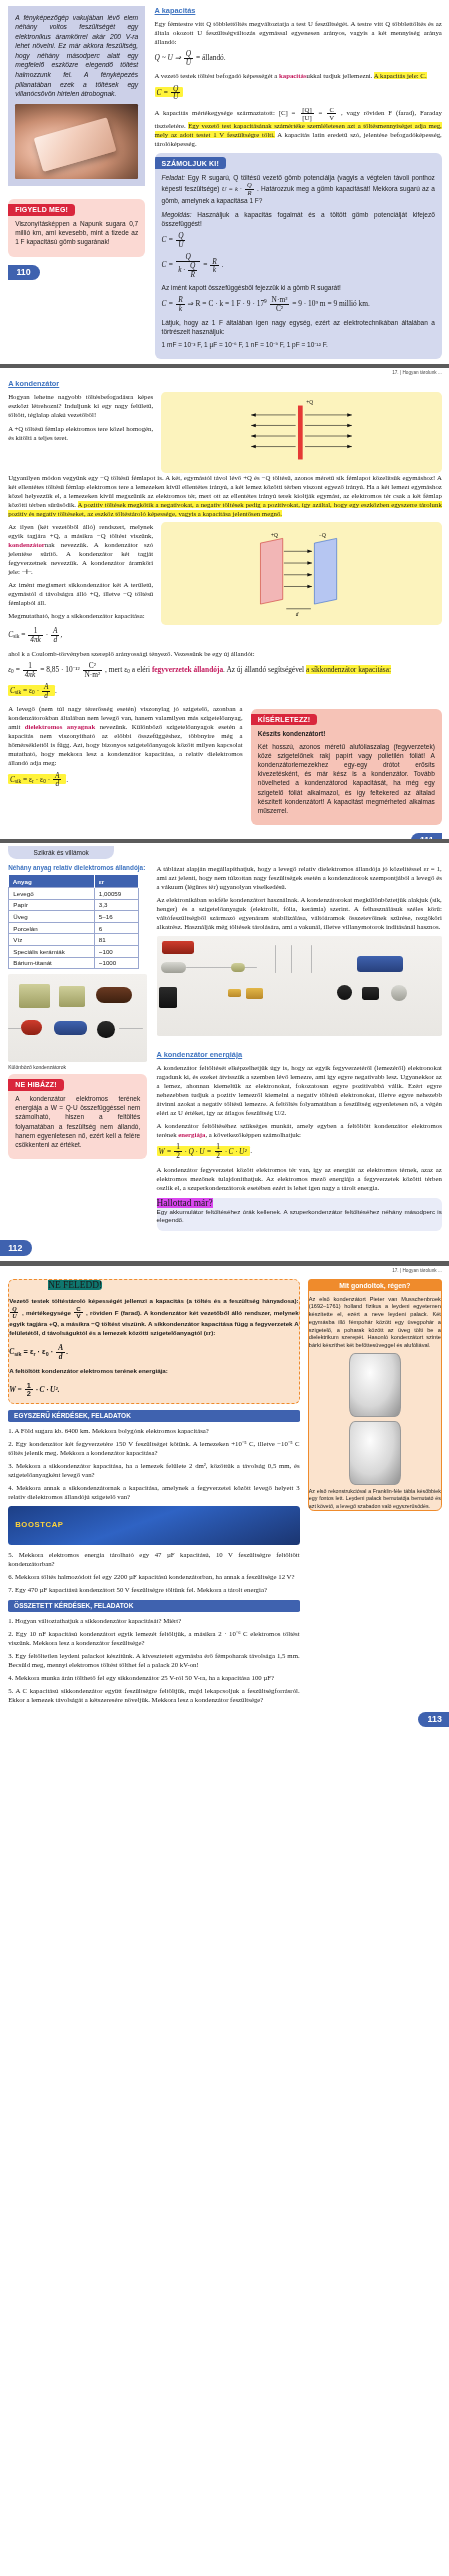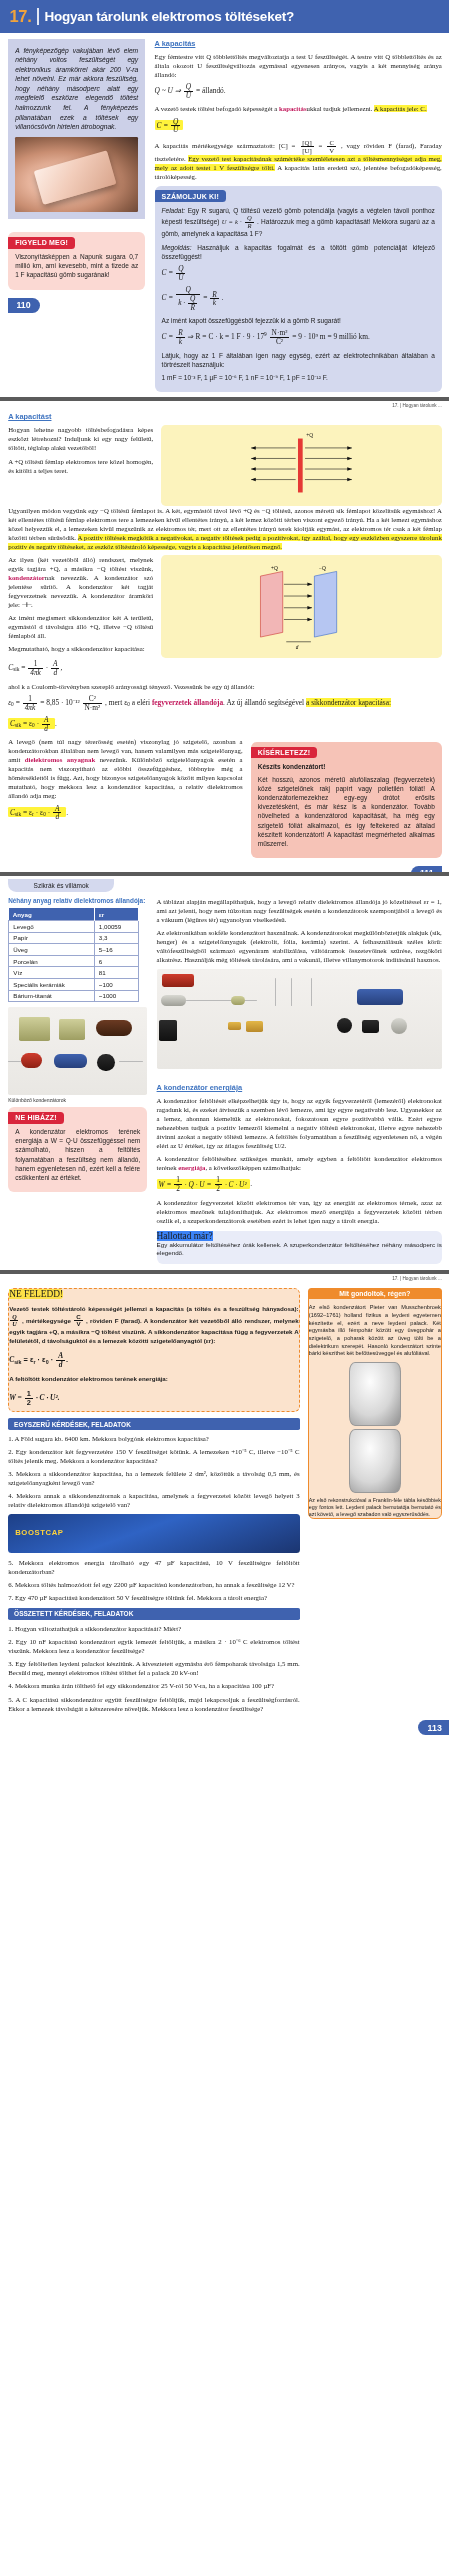--- a/index.html
+++ b/index.html
@@ -138,33 +138,33 @@
   .c-calc .tab { background:#3f62af; }
   .c-watch { background:#fbd9d3; }
   .c-watch .tab { background:#d9263c; }
   .c-exp   { background:#f6c3b7; }
   .c-exp .tab { background:#d9263c; }
   .c-err   { background:#fbd9d3; }
   .c-err .tab { background:#d9263c; }
   .c-remember {
     background:#fbe3cd; border:1.2px dashed #ef8b2c; border-radius:5.9px;
   }
-  .c-remember .tab { background:#fde047; border-radius:0 3.5px 3.5px 0;}
+  .c-remember .tab { background:#0f766e; border-radius:0 3.5px 3.5px 0;margin-left:39px;}
   .c-think {
     background:#fbe3cd; border:1.2px solid #ef8b2c; border-radius:5.9px;
   }
   .c-think .tab-center {
     display:block; background:#ef8b2c; color:#fff; text-align:center;
     font-family:"Liberation Sans",sans-serif; font-weight:bold; font-size:6.8px;
     padding:2.4px 3.5px; border-radius:3.5px 3.5px 0 0; margin:-1.2px -1.2px 4.7px -1.2px;
   }
   .c-hear {
     background:#e9ecf8; border-radius:5.9px; padding:0 0 5.9px 0; margin:5.9px 0;
   }
-  .c-hear .tab { background:#3b82f6;text-align:center; }
+  .c-hear .tab { background:#d946ef;text-align:center; }
 
   .bold-sub { font-family:"Liberation Sans",sans-serif; font-weight:bold; font-size:6.5px; margin:0 0 2.4px 0;}
 
   
   .pnum {
     font-family:"Liberation Sans", sans-serif; font-weight:bold;
     font-size:8.8px; color:#fff; background:#3f62af;
     display:inline-block; padding:2.4px 9.4px 2.9px 8.2px;
     border-radius: 0 9.4px 9.4px 0;
   }
@@ -245,25 +245,20 @@
   .sup { font-size:.72em; vertical-align:0.5em; } .spacer14{height:8.2px;}
 
   
   .cap-sym { display:inline-block; letter-spacing:-1.2px; }
 </style>
 </head>
 <body>
 
 <div class="page">
 
-  <div class="chapter-bar">
-    <span class="chapter-num">17.</span>
-    <span class="chapter-sep"></span>
-    <span class="chapter-title">Hogyan tárolunk elektromos töltéseket?</span>
-  </div>
 
   <div class="cols">
 
     <div>
       <div class="intro-box">
         <div class="intro-text">A fényképezőgép vakujában lévő elem néhány voltos feszültségét egy elektronikus áramkörrel akár 200 V-ra lehet növelni. Ez már akkora feszültség, hogy néhány másodperc alatt egy megfelelő eszközre elegendő töltést halmozzunk fel. A fényképezés pillanatában ezek a töltések egy villanócsövön hirtelen átrobognak.</div>
         <div class="photo"></div>
       </div>
 
       <div class="spacer14"></div>
@@ -383,21 +378,21 @@
     </div>
   </div>
 </div>
 
 <div class="page">
   <div class="rule-thick"></div>
   <div class="runhead">17. | Hogyan tárolunk ...</div>
 
   <div style="padding:2.4px 8.2px 0 8.2px;">
 
-    <h3 class="sec">A kapacitást</h3>
+    <h3 class="sec">A kondenzátor</h3>
 
     <div style="display:grid; grid-template-columns: 145px 1fr; gap:8.2px;">
       <div>
         <p class="body">Hogyan lehetne nagyobb töltésbefogadásra képes eszközt létrehozni? Induljunk ki egy nagy felületű, töltött, téglalap alakú vezetőből!</p>
         <p class="body">A +Q töltésű fémlap elektromos tere közel homogén, és kitölti a teljes teret.</p>
       </div>
       <div class="fig-yellow">
         <svg width="129" height="71" viewBox="0 0 220 120">
           <rect x="104" y="14" width="8" height="92" fill="#e53935"></rect>
           <text x="118" y="12" font-size="9" font-family="Liberation Serif" fill="#111">+Q</text>
@@ -652,20 +647,23 @@
 
       <div class="c-hear">
         <span class="tab">Hallottad már?</span>
         <div class="inner">
             <p style="font-family:'Liberation Sans',sans-serif; font-size:6.2px; line-height:1.4; margin:0; text-align:justify;">Egy akkumulátor feltöltéséhez órák kellenek. A szuperkondenzátor feltöltéséhez néhány másodperc is elegendő.</p>
           </div>
       </div>
     </div>
   </div>
 
+  <div class="pnum-row" style="padding-left:0;">
+    <span class="pnum">112</span>
+  </div>
 </div>
 
 <div class="page">
   <div class="rule-thick"></div>
   <div class="runhead">17. | Hogyan tárolunk ...</div>
 
   <div style="display:grid; grid-template-columns: 1fr 134px; gap:8.2px; padding:4.7px 8.2px 0 8.2px;">
 
     <div>
 

